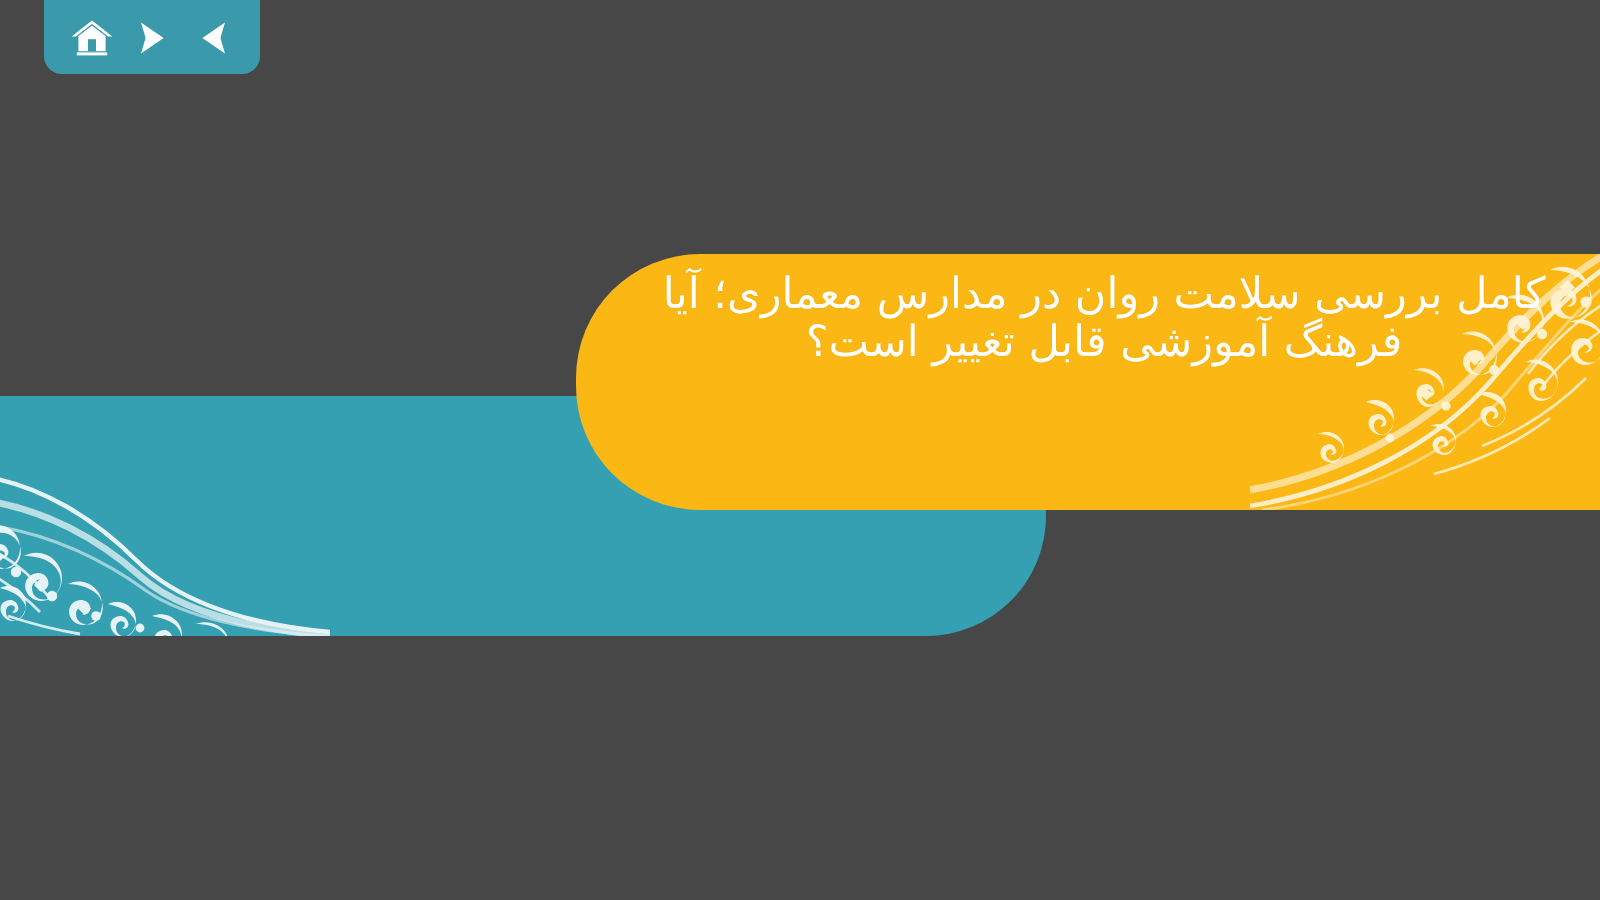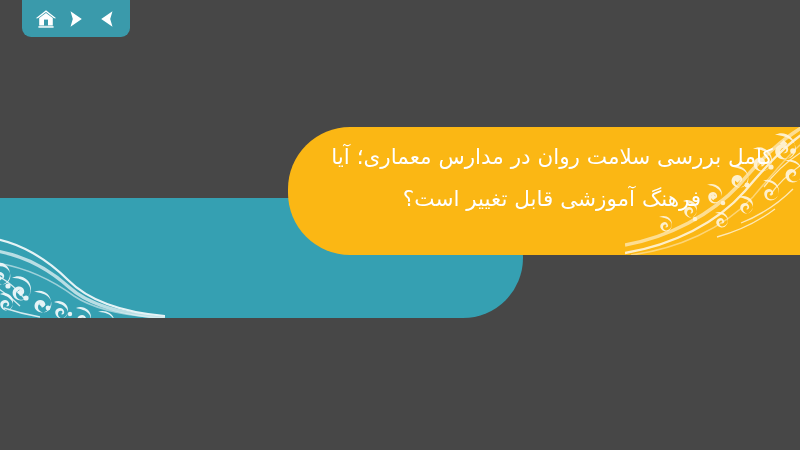--- a/index.html
+++ b/index.html
@@ -88,21 +88,21 @@
   .title-text {
     position: absolute;
     z-index: 30;
     top: 136px;
     right: 8px;
     width: 480px;
     text-align: center;
     direction: rtl;
     color: #ffffff;
     font-size: 21.5px;
-    line-height: 42px;
+    line-height: 24px;
     font-weight: 400;
     letter-spacing: 0;
     text-shadow: 0 0 1px rgba(0,0,0,0.06);
   }
 </style>
 </head>
 <body>
 
 <div id="stage">
 

